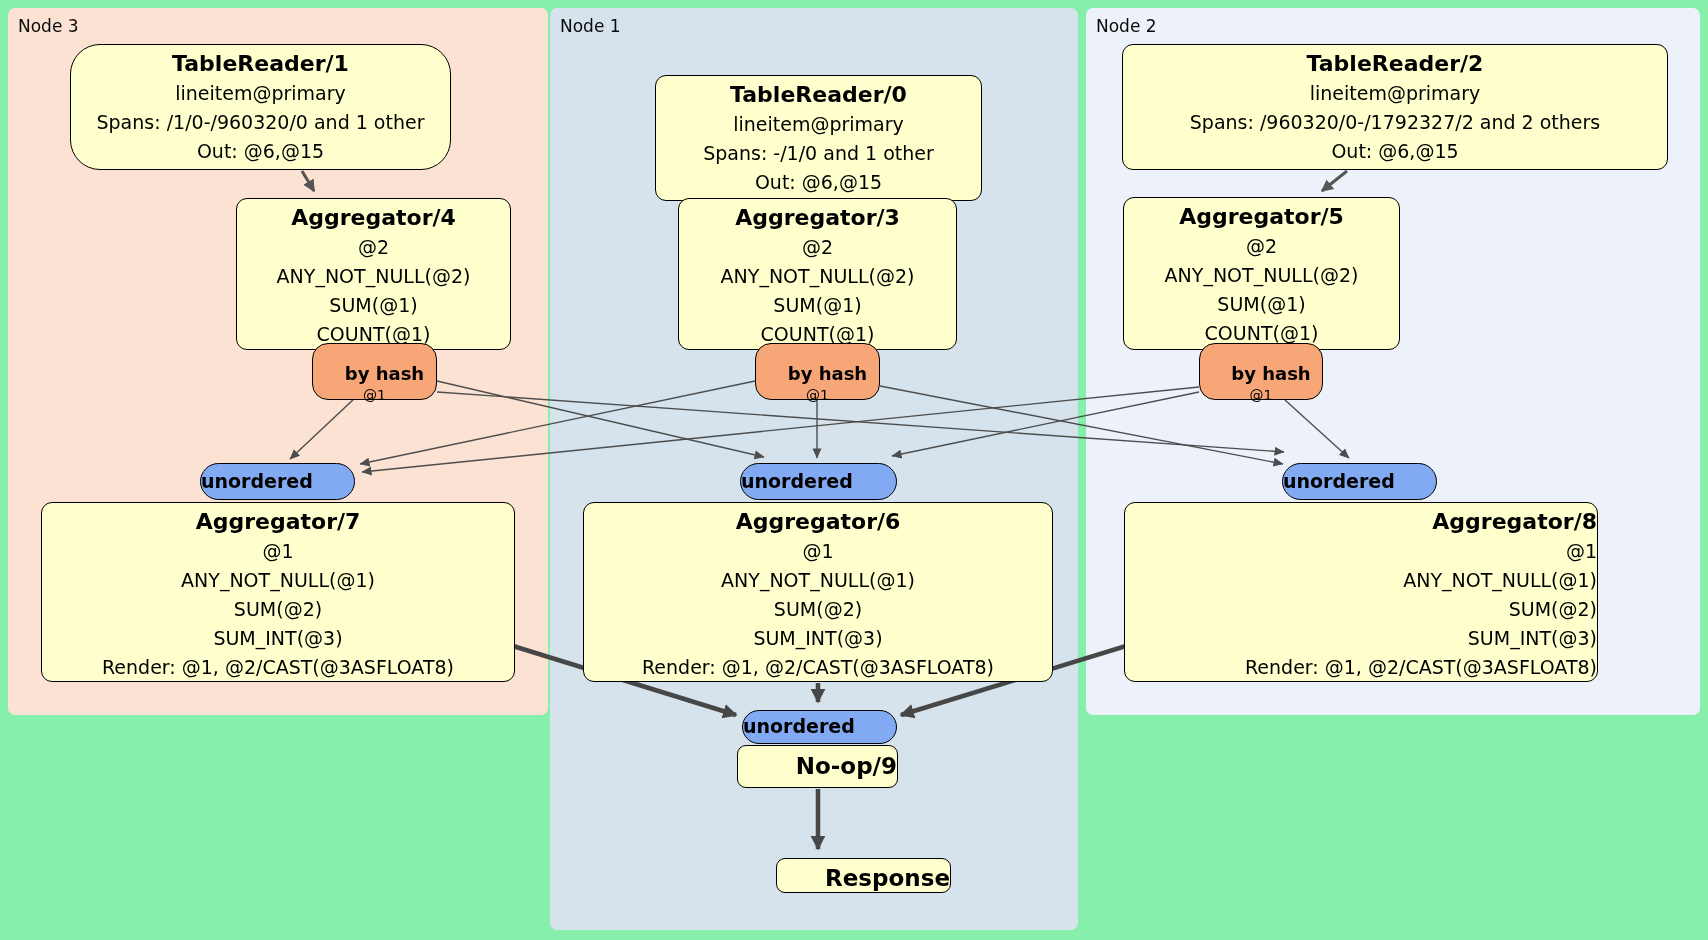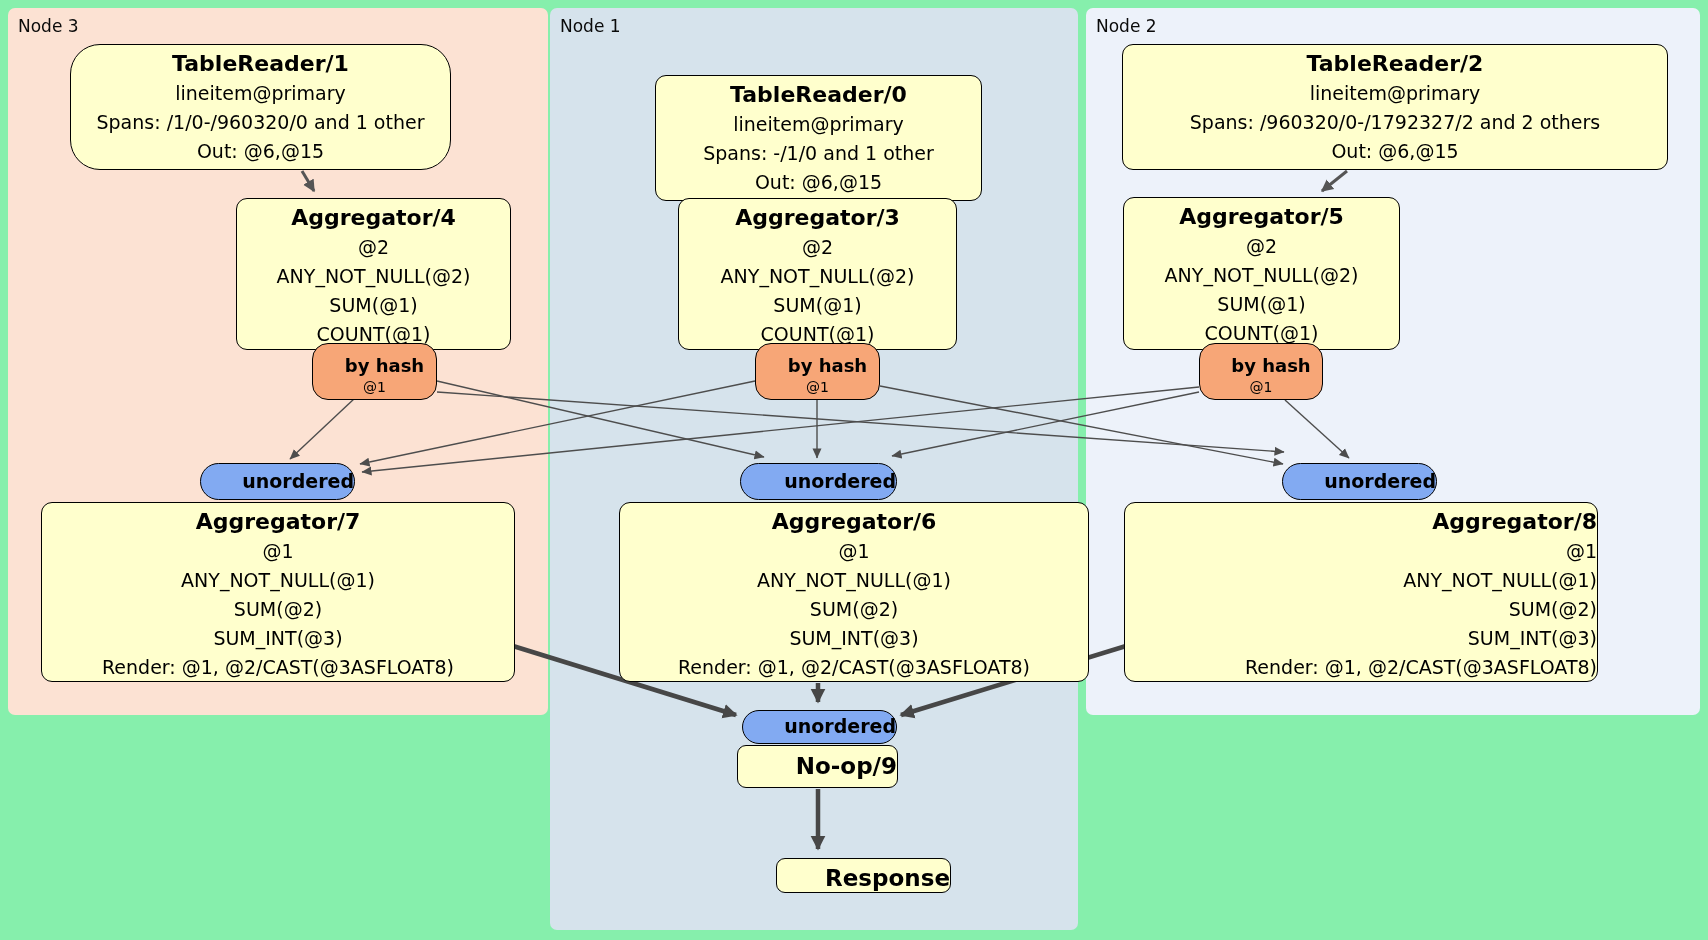--- a/index.html
+++ b/index.html
@@ -16,45 +16,45 @@
   .box{
     position:absolute;z-index:4;background:#ffffcd;border:1.5px solid #000;border-radius:11px;
     text-align:center;box-sizing:border-box;
   }
   .box-title{font-weight:bold;font-size:22px;line-height:30px;padding-top:4px;}
   .box-line{font-size:19px;line-height:29px;white-space:nowrap;}
   .router{
     position:absolute;z-index:5;background:#f7a677;border:1.6px solid #000;border-radius:16px;
     text-align:center;box-sizing:border-box;
   }
-  .router-label{font-weight:bold;font-size:18px;line-height:26px;padding-top:9px;margin-left:20px;}
+  .router-label{font-weight:bold;font-size:18px;line-height:26px;padding-top:17px;margin-left:20px;}
   .router-detail{font-size:14px;line-height:16px;}
   .stream{
     position:absolute;z-index:5;background:#82aaf2;border:1.6px solid #000;border-radius:19px;
-    text-align:right;box-sizing:border-box;font-weight:bold;font-size:19px;
+    text-align:left;box-sizing:border-box;font-weight:bold;font-size:19px;
   }
   .single{
     position:absolute;z-index:4;background:#ffffcd;border:1.6px solid #000;border-radius:9px;
     text-align:right;box-sizing:border-box;font-weight:bold;font-size:23px;
   }
   
   #tablereader1{left:70px;top:44px;width:381px;height:126px;border-radius:30px;}
   #tablereader0{left:655px;top:44px;width:327px;height:126px;margin-top:31px;}
   #tablereader2{left:1122px;top:44px;width:546px;height:126px;}
   #aggregator4{left:236px;top:198px;width:275px;height:152px;}
   #aggregator3{left:678px;top:198px;width:279px;height:152px;text-align:center;}
   #aggregator5{left:1123px;top:197px;width:277px;height:153px;}
   #router-node3{left:312px;top:343px;width:125px;height:57px;}
   #router-node1{left:755px;top:343px;width:125px;height:57px;}
   #router-node2{left:1199px;top:343px;width:124px;height:57px;}
   #stream-node3{left:200px;top:463px;width:155px;height:37px;line-height:34px;}
   #stream-node1{left:740px;top:463px;width:157px;height:37px;line-height:34px;}
   #stream-node2{left:1282px;top:463px;width:155px;height:37px;line-height:34px;}
   #aggregator7{left:41px;top:502px;width:474px;height:180px;}
-  #aggregator6{left:583px;top:502px;width:470px;height:180px;margin-left:36px;}
+  #aggregator6{left:583px;top:502px;width:470px;height:180px;}
   #aggregator8{left:1124px;top:502px;width:474px;height:180px;text-align:right;}
   #stream-final{left:742px;top:710px;width:155px;height:34px;line-height:31px;z-index:6;}
   #noop9{left:737px;top:745px;width:161px;height:43px;line-height:40px;}
   #response{left:776px;top:858px;width:175px;height:35px;line-height:38px;}
   .e-thin{stroke:#4d4d4d;stroke-width:1.4;fill:none;}
   .e-med{stroke:#555555;stroke-width:3;fill:none;}
   .e-thick{stroke:#474747;stroke-width:4.5;fill:none;}
 </style>
 </head>
 <body>

